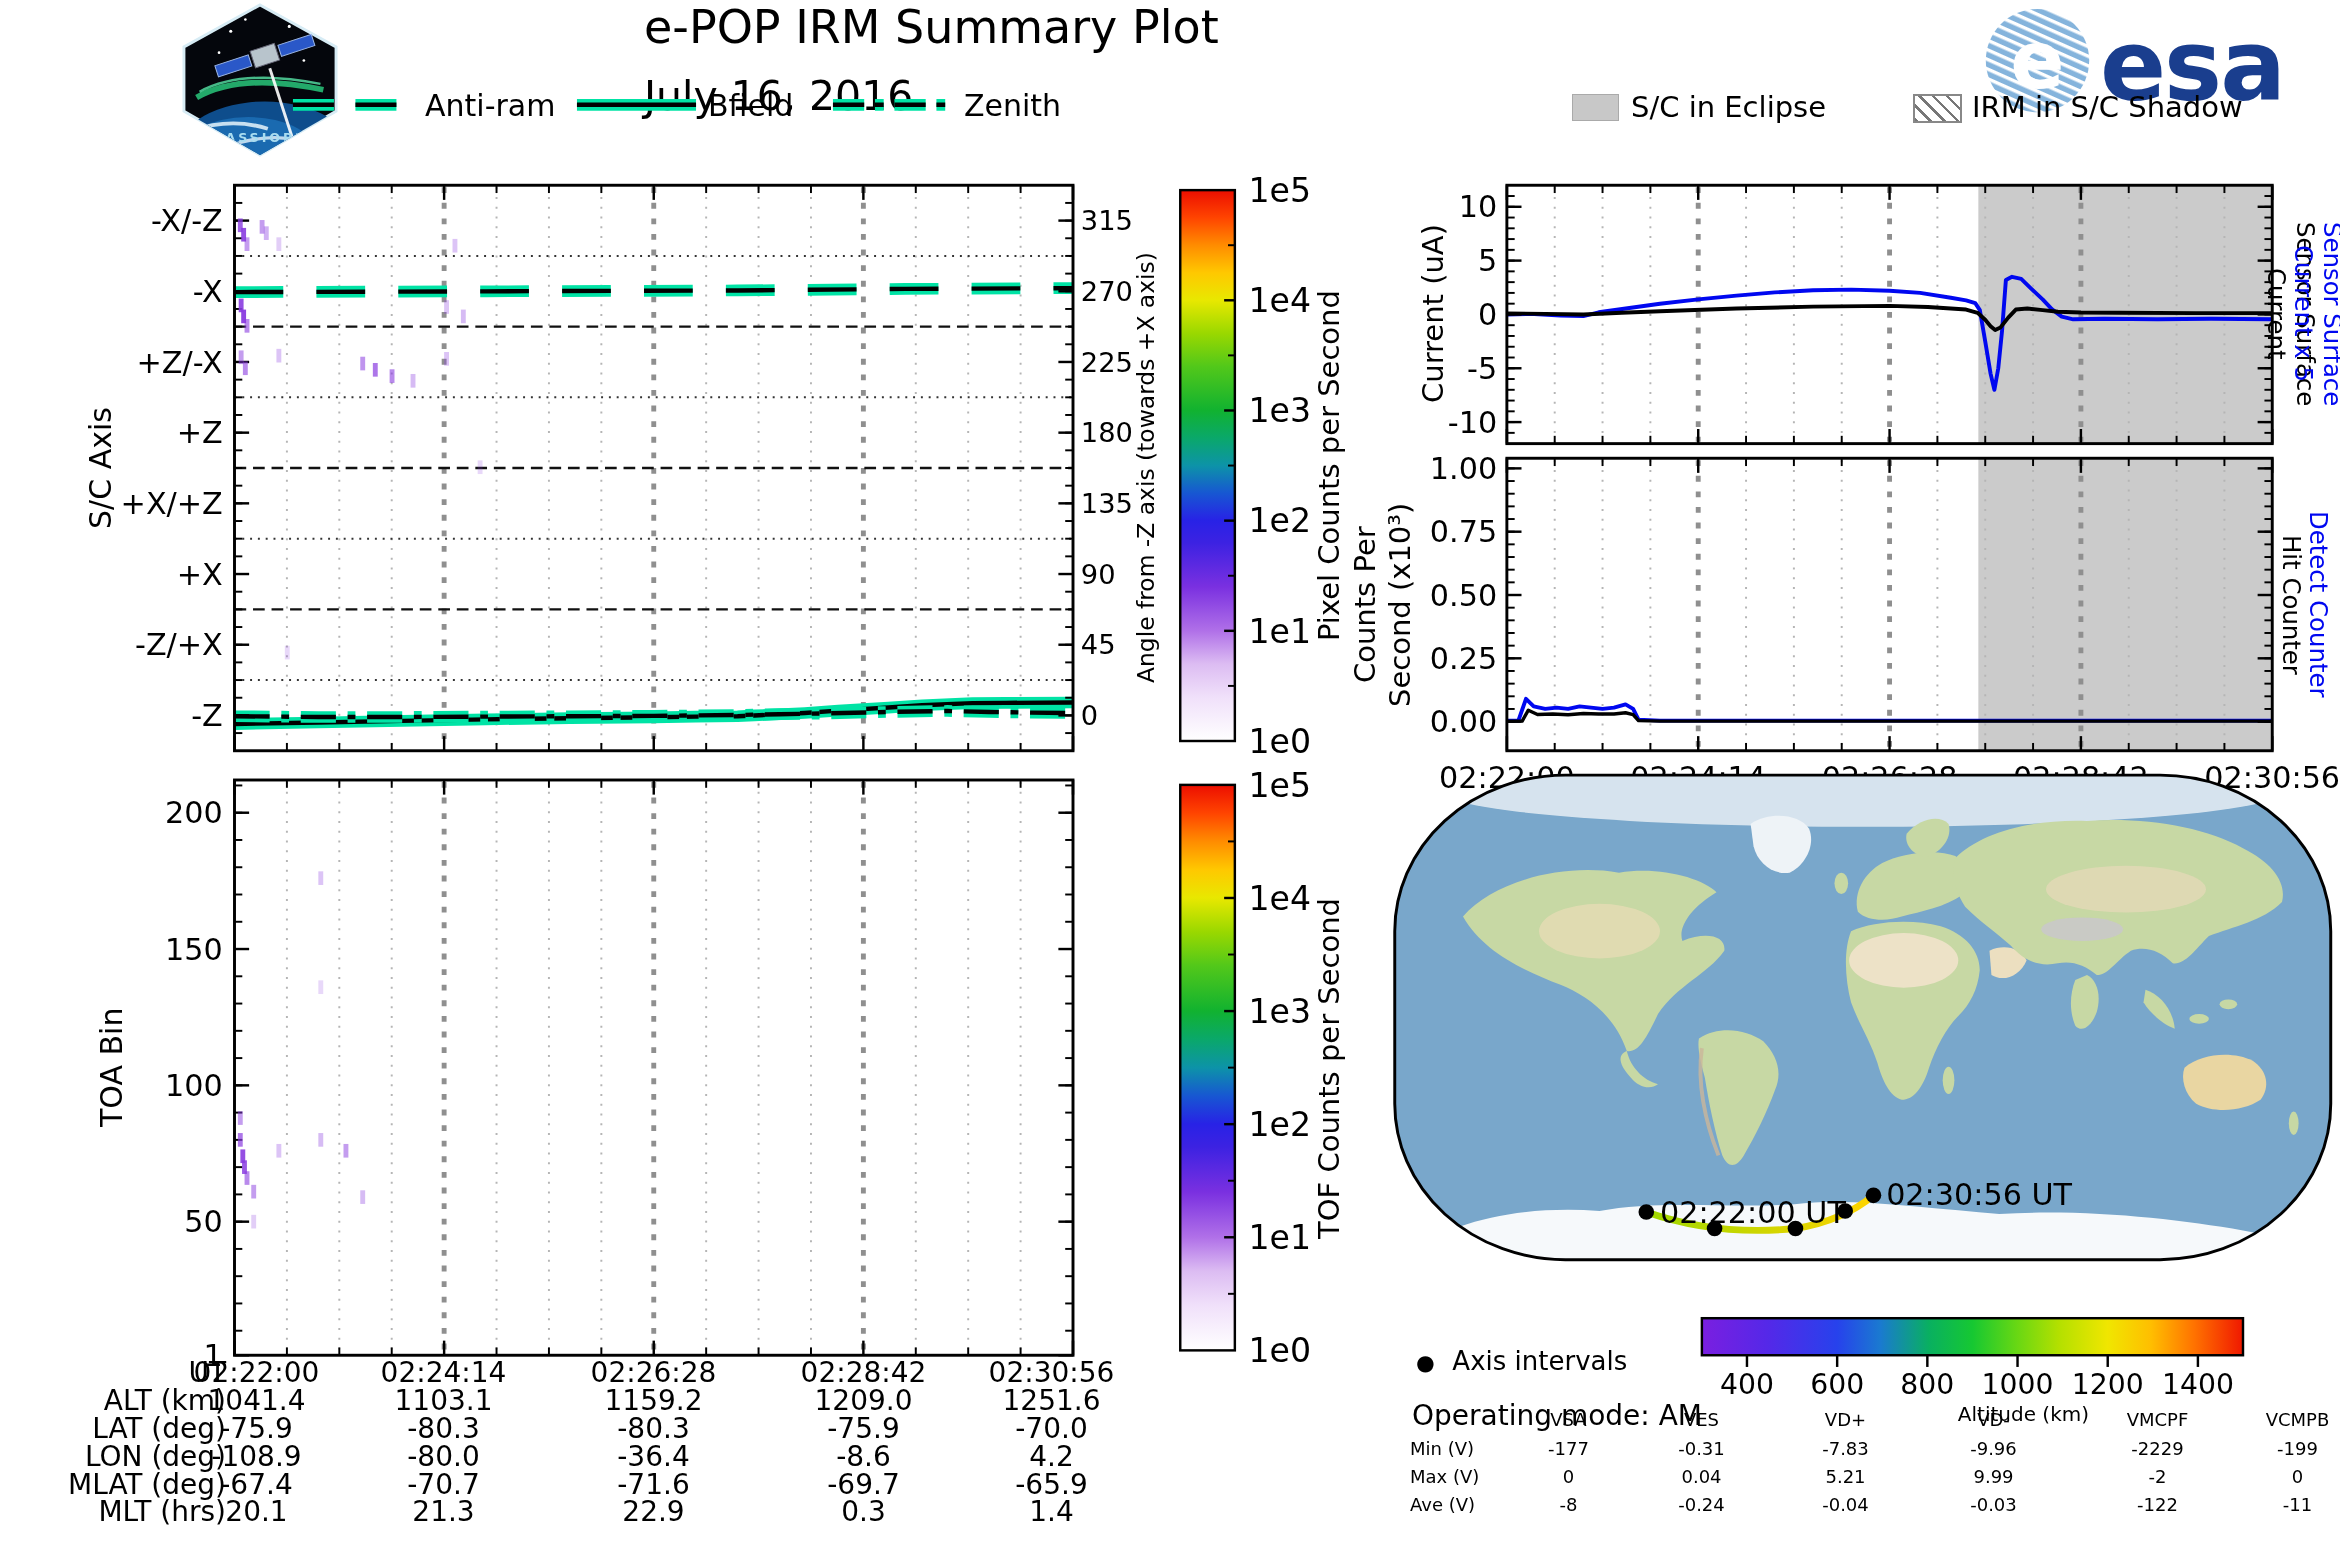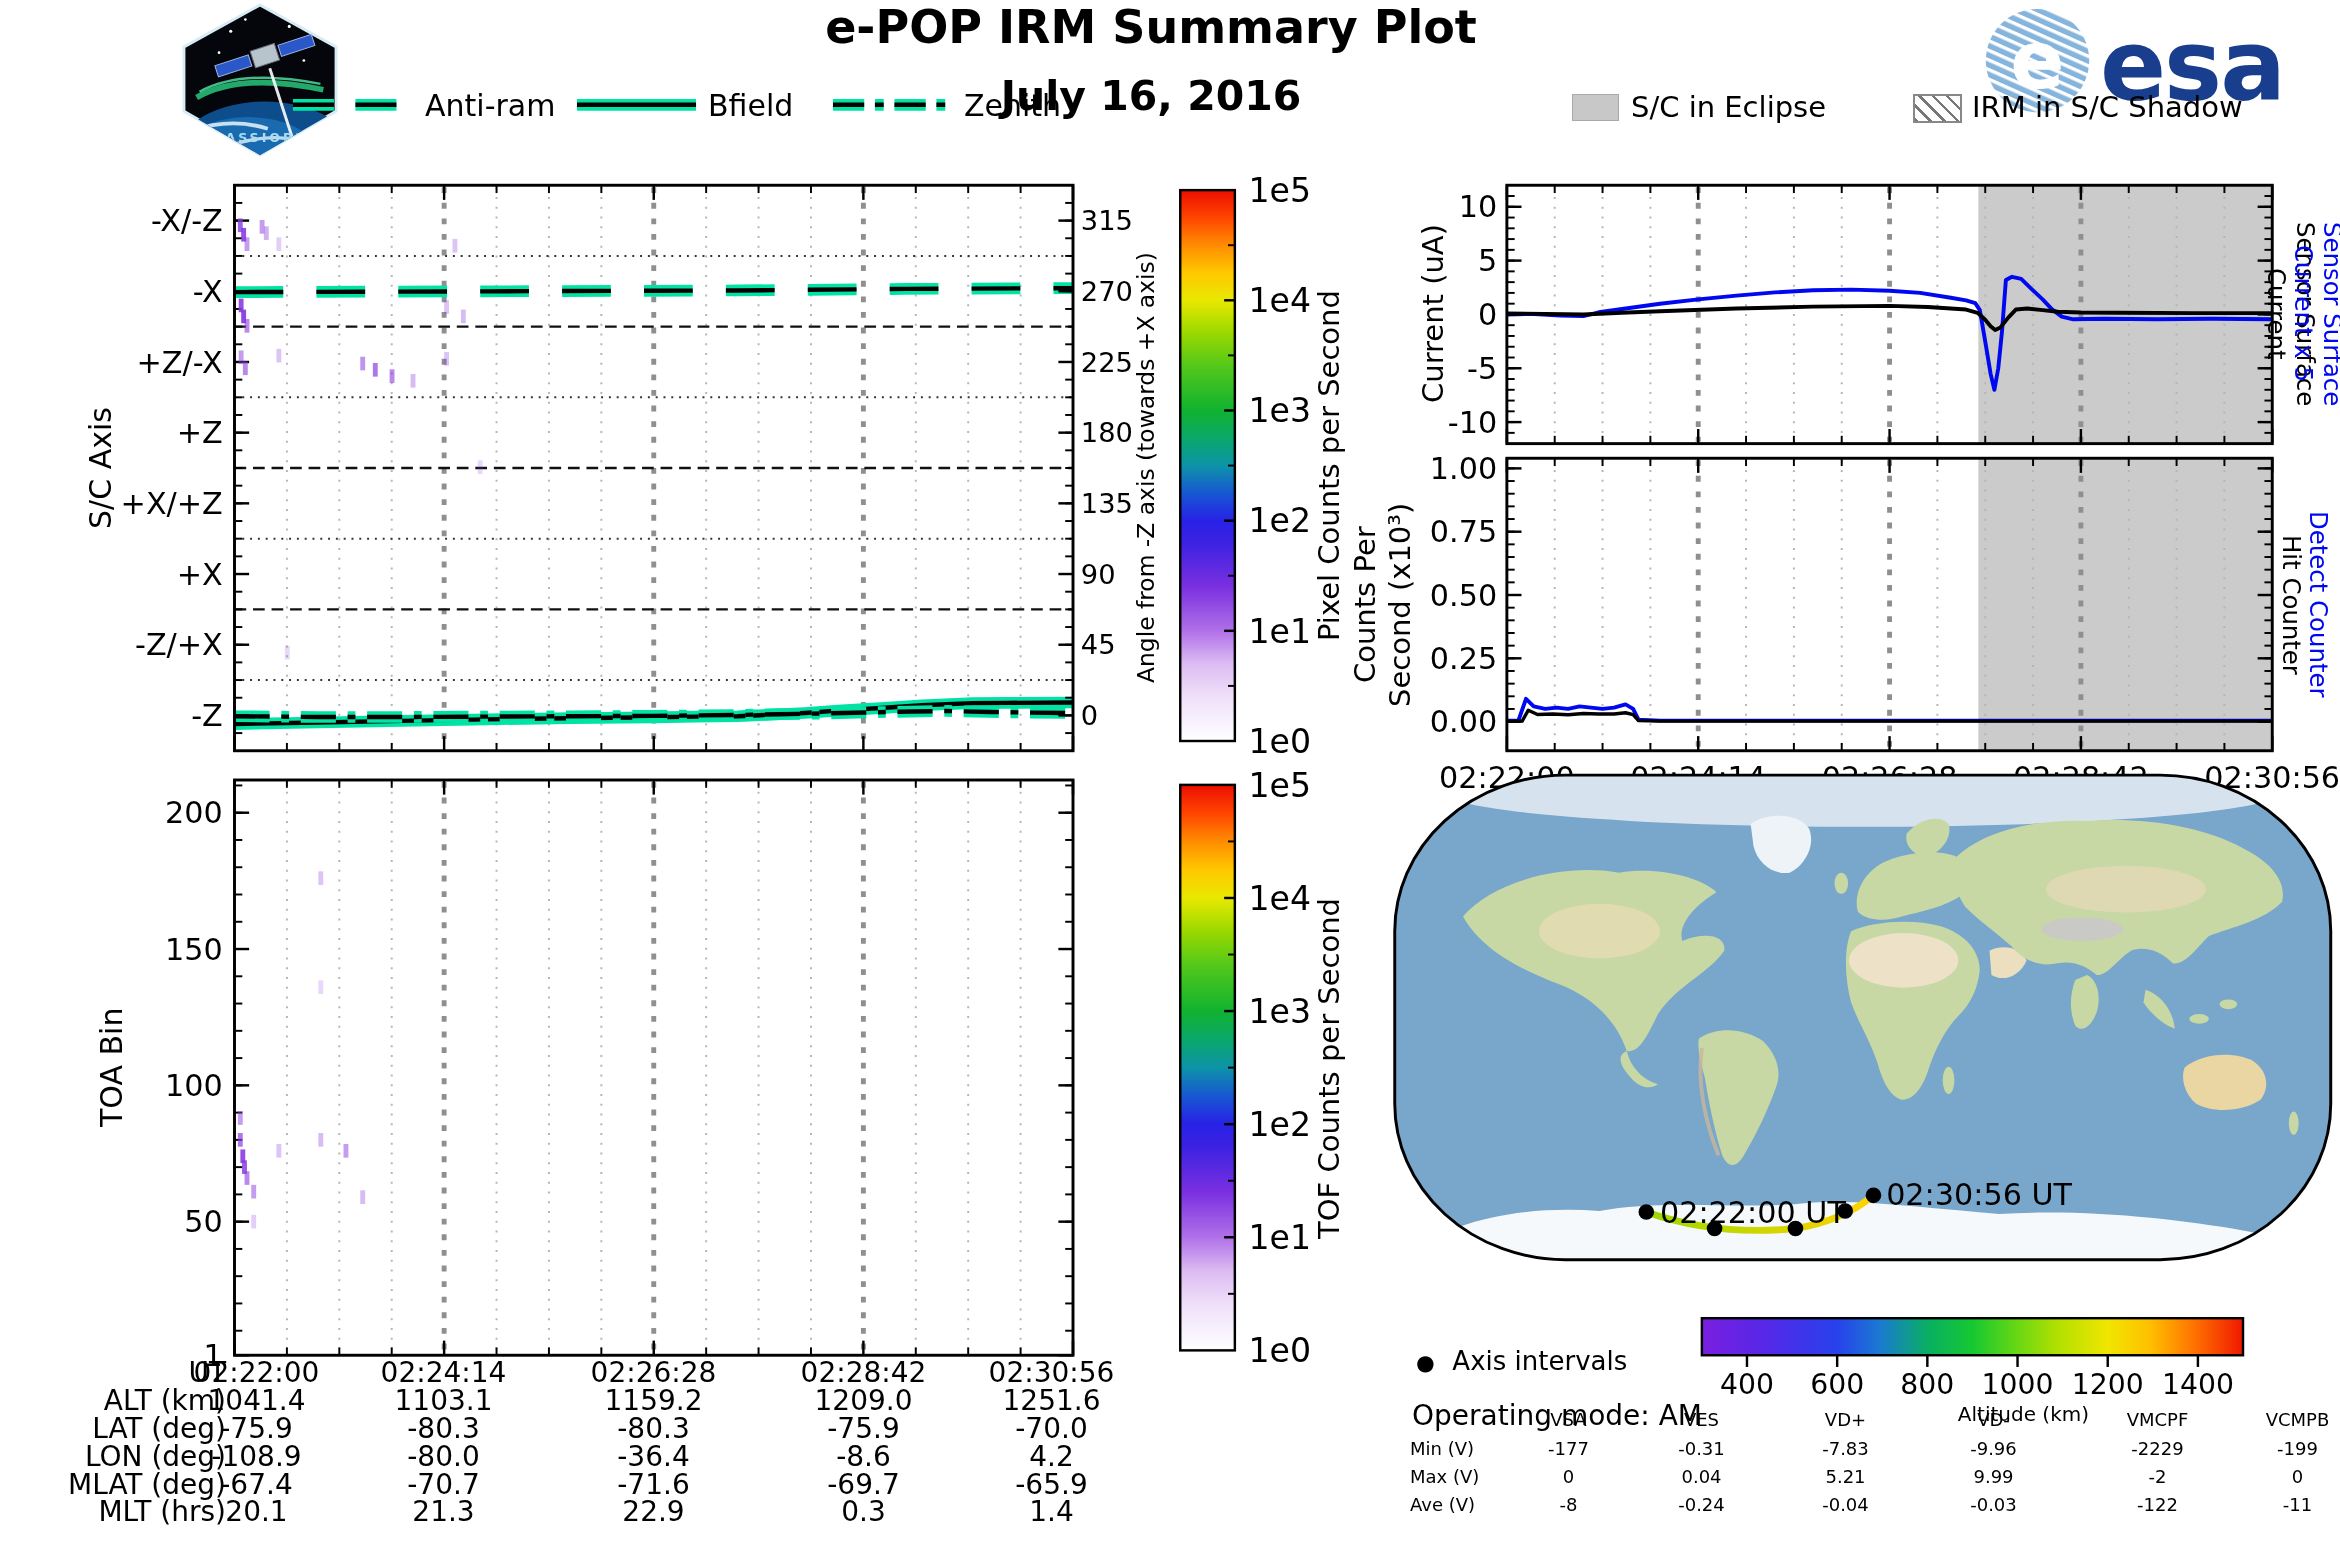--- a/index.html
+++ b/index.html
@@ -1,21 +1,21 @@
 <!DOCTYPE html>
 <html><head>
 <meta charset="utf-8">
 <style>
   html,body{margin:0;padding:0;background:#fff;}
   .canvas{position:relative;width:2341px;height:1560px;background:#fff;overflow:hidden;
           font-family:"DejaVu Sans", sans-serif;color:#000;}
   #plot-svg{position:absolute;left:0;top:0;}
   svg text{font-family:"DejaVu Sans", sans-serif;}
   .abs{position:absolute;}
-  .title-block{position:absolute;left:644px;top:0px;width:1014px;text-align:center;font-weight:bold;}
+  .title-block{position:absolute;left:644px;top:0px;width:1014px;text-align:left;}
   .title-1{font-size:46px;}
   .title-2{font-size:41px;margin-top:18px;}
   .legend-label{position:absolute;font-size:30px;}
   .rlegend-label{position:absolute;font-size:29px;text-align:right;}
   .swatch{position:absolute;width:45px;height:25px;}
   .swatch-gray{background:#c8c8c8;border:1px solid #aaa;}
   .swatch-hatch{background:repeating-linear-gradient(45deg,#777 0 2.4px,rgba(0,0,0,0) 2.4px 9.8px),#fff;border:2px solid #888;}
   .vlabel-left{position:absolute;writing-mode:vertical-rl;transform:rotate(180deg);
                text-align:center;display:flex;align-items:center;justify-content:center;}
   .vlabel-right{position:absolute;writing-mode:vertical-rl;

